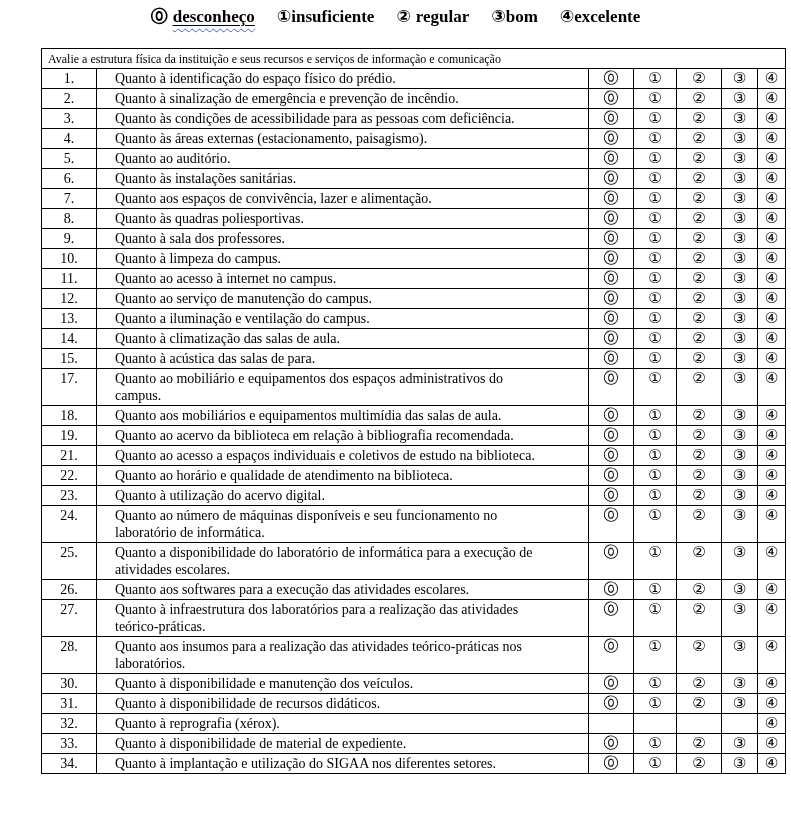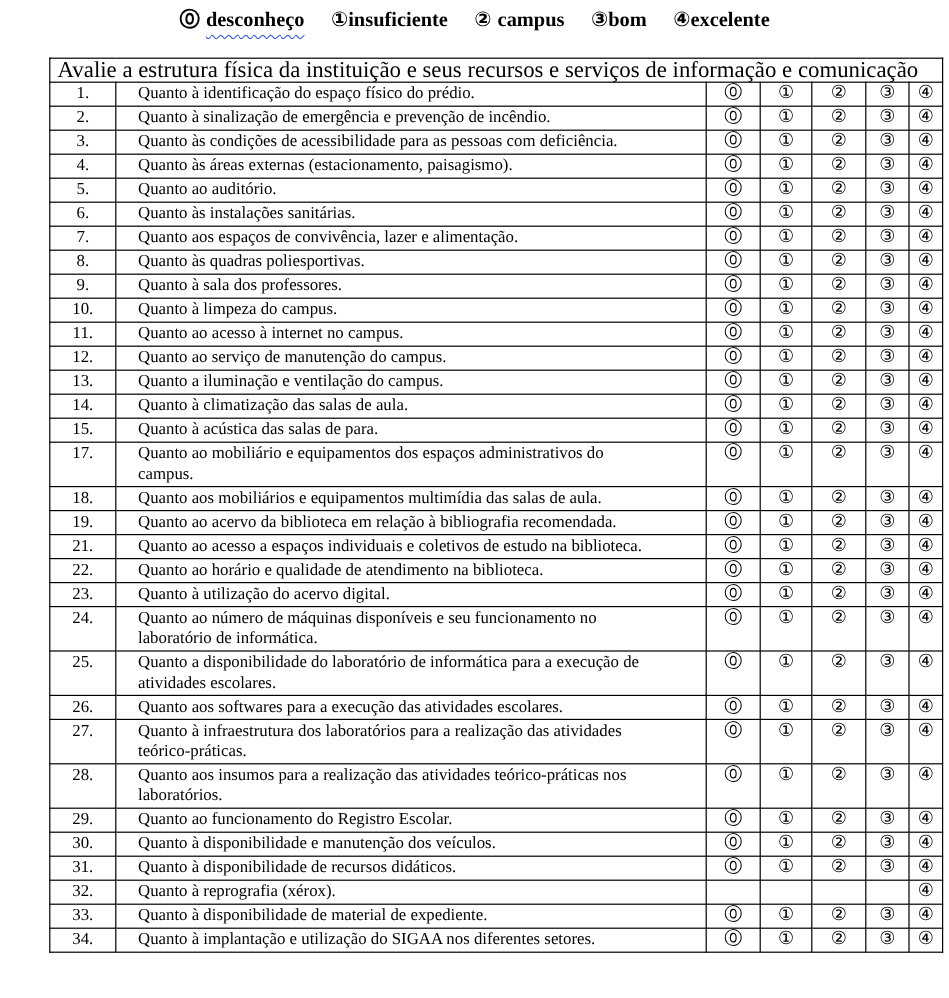--- a/index.html
+++ b/index.html
@@ -10,33 +10,33 @@
     overflow:hidden;
   }
   .legend {
     display:flex; justify-content:center; align-items:baseline;
     gap:22px; margin-top:5px;
     font-weight:bold; font-size:17px; white-space:nowrap;
   }
   .legend-item { display:inline-flex; align-items:baseline; }
   .legend-item .sym { font-size:17px; }
   .legend-item .sp { margin-left:5px; }
-  .u-word { text-decoration-color:#000; text-underline-offset:3px; }
+  .u-word { text-decoration:underline; text-decoration-color:#000; text-underline-offset:3px; }
   .wavy {
     text-decoration:underline wavy #4a5fd0;
     text-decoration-thickness:1px;
     text-underline-offset:6px;
   }
   table.eval {
     border-collapse:collapse; table-layout:fixed;
     margin:20px 0 0 41px;
   }
   table.eval th, table.eval td { border:1px solid #000; vertical-align:top; }
   th.tbl-header {
-    font-weight:normal; font-size:19px; line-height:18px;
+    font-weight:normal; font-size:12px; line-height:18px;
     text-align:left; padding:1px 6px 0 6px;
   }
   td { font-size:14px; line-height:17px; padding:1px 3px; }
   td.num { text-align:center; padding:1px 2px; }
   td.q { padding-left:18px; white-space:pre-line; overflow:hidden; }
   td.r { text-align:center; font-size:15px; padding:1px 0; }
 </style>
 </head>
 <body>
 
@@ -44,21 +44,21 @@
     <span class="legend-item">
       <span class="sym">⓪</span>
       <span class="sp u-word"><span class="wavy">desconheço</span></span>
     </span>
     <span class="legend-item">
       <span class="sym">①</span>
       <span>insuficiente</span>
     </span>
     <span class="legend-item">
       <span class="sym">②</span>
-      <span class="sp">campus</span>
+      <span class="sp">regular</span>
     </span>
     <span class="legend-item">
       <span class="sym">③</span>
       <span>bom</span>
     </span>
     <span class="legend-item">
       <span class="sym">④</span>
       <span>excelente</span>
     </span>
   </div>
@@ -312,29 +312,20 @@
         <td class="num">28.</td>
         <td class="q">Quanto aos insumos para a realização das atividades teórico-práticas nos
 laboratórios.</td>
         <td class="r">⓪</td>
         <td class="r">①</td>
         <td class="r">②</td>
         <td class="r">③</td>
         <td class="r">④</td>
       </tr>
       <tr>
-        <td class="num">29.</td>
-        <td class="q">Quanto ao funcionamento do Registro Escolar.</td>
-        <td class="r">⓪</td>
-        <td class="r">①</td>
-        <td class="r">②</td>
-        <td class="r">③</td>
-        <td class="r">④</td>
-      </tr>
-      <tr>
         <td class="num">30.</td>
         <td class="q">Quanto à disponibilidade e manutenção dos veículos.</td>
         <td class="r">⓪</td>
         <td class="r">①</td>
         <td class="r">②</td>
         <td class="r">③</td>
         <td class="r">④</td>
       </tr>
       <tr>
         <td class="num">31.</td>

